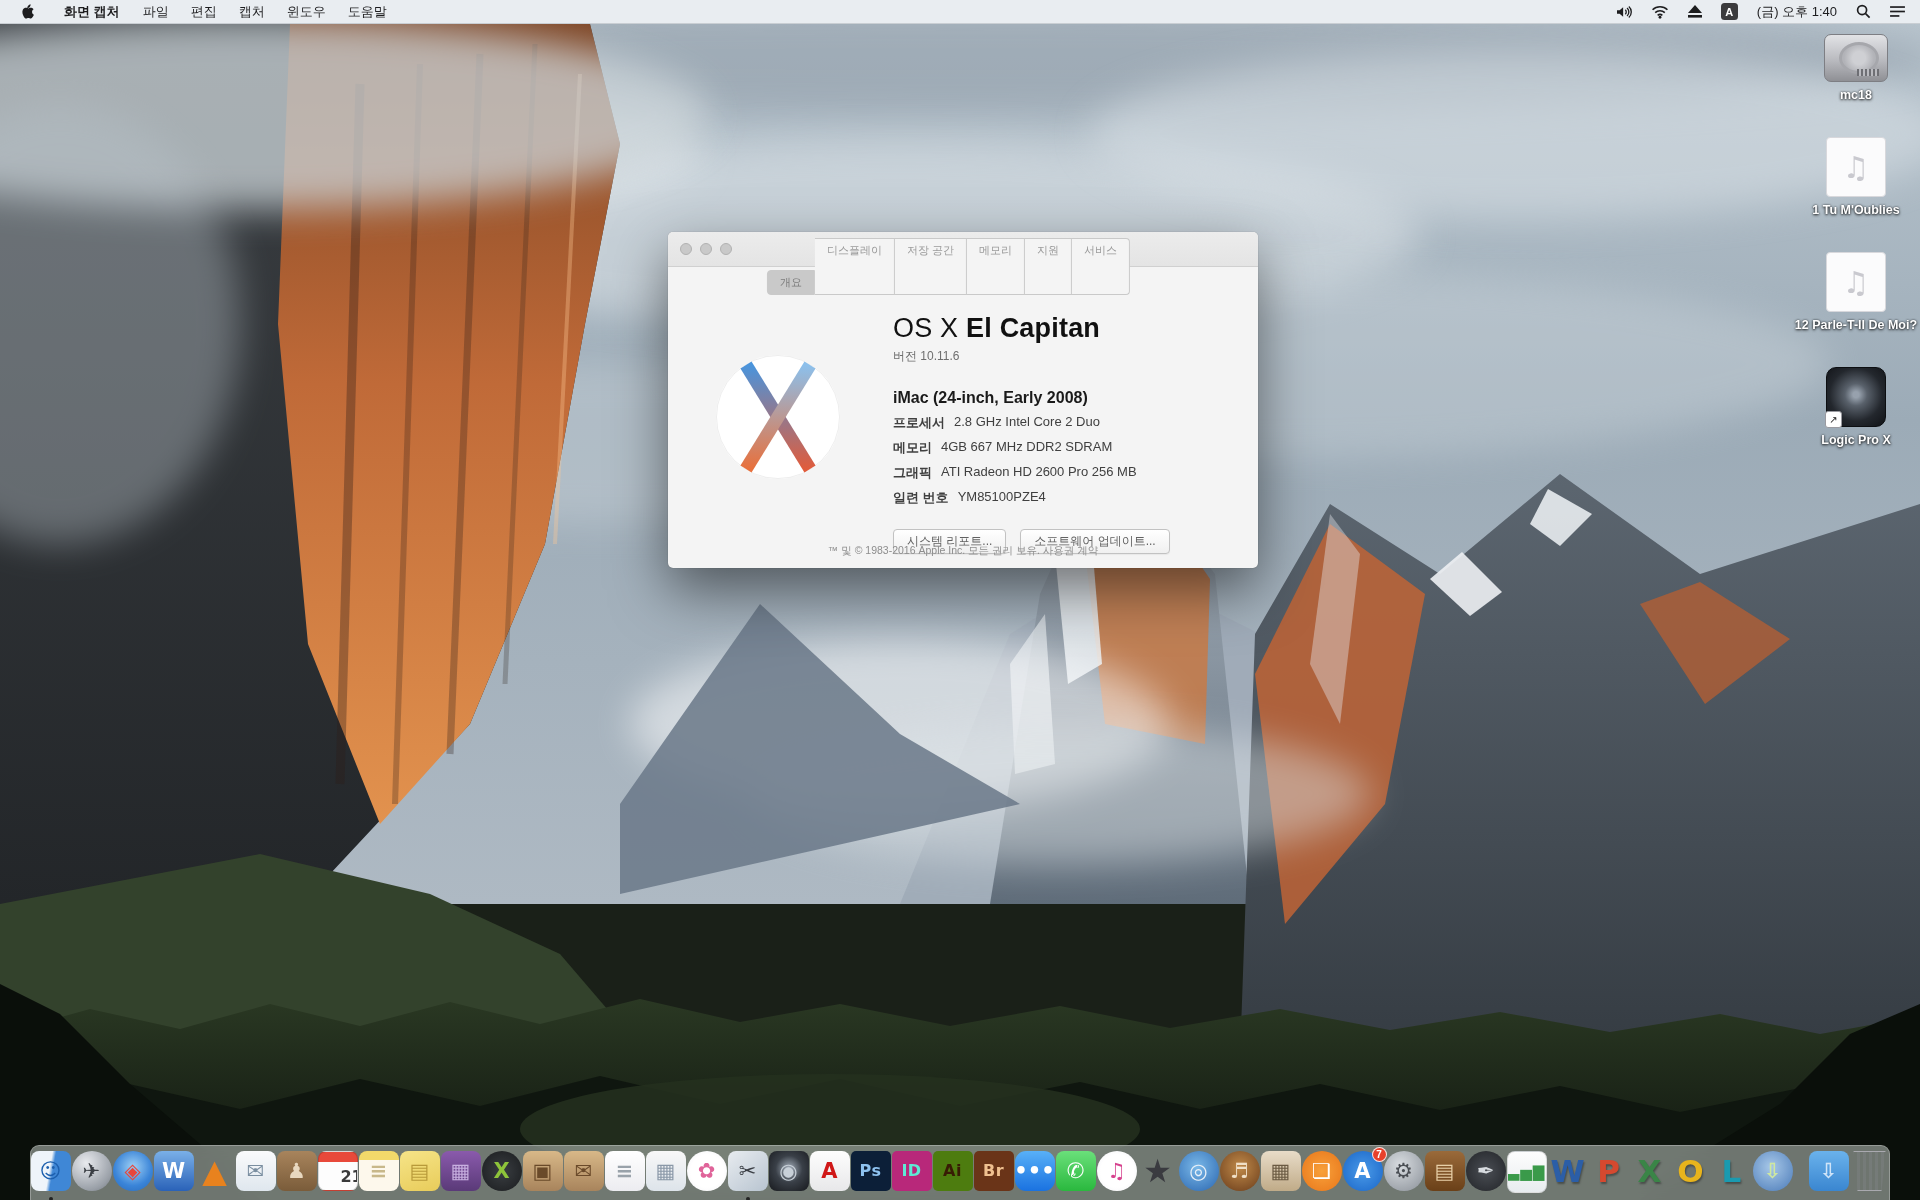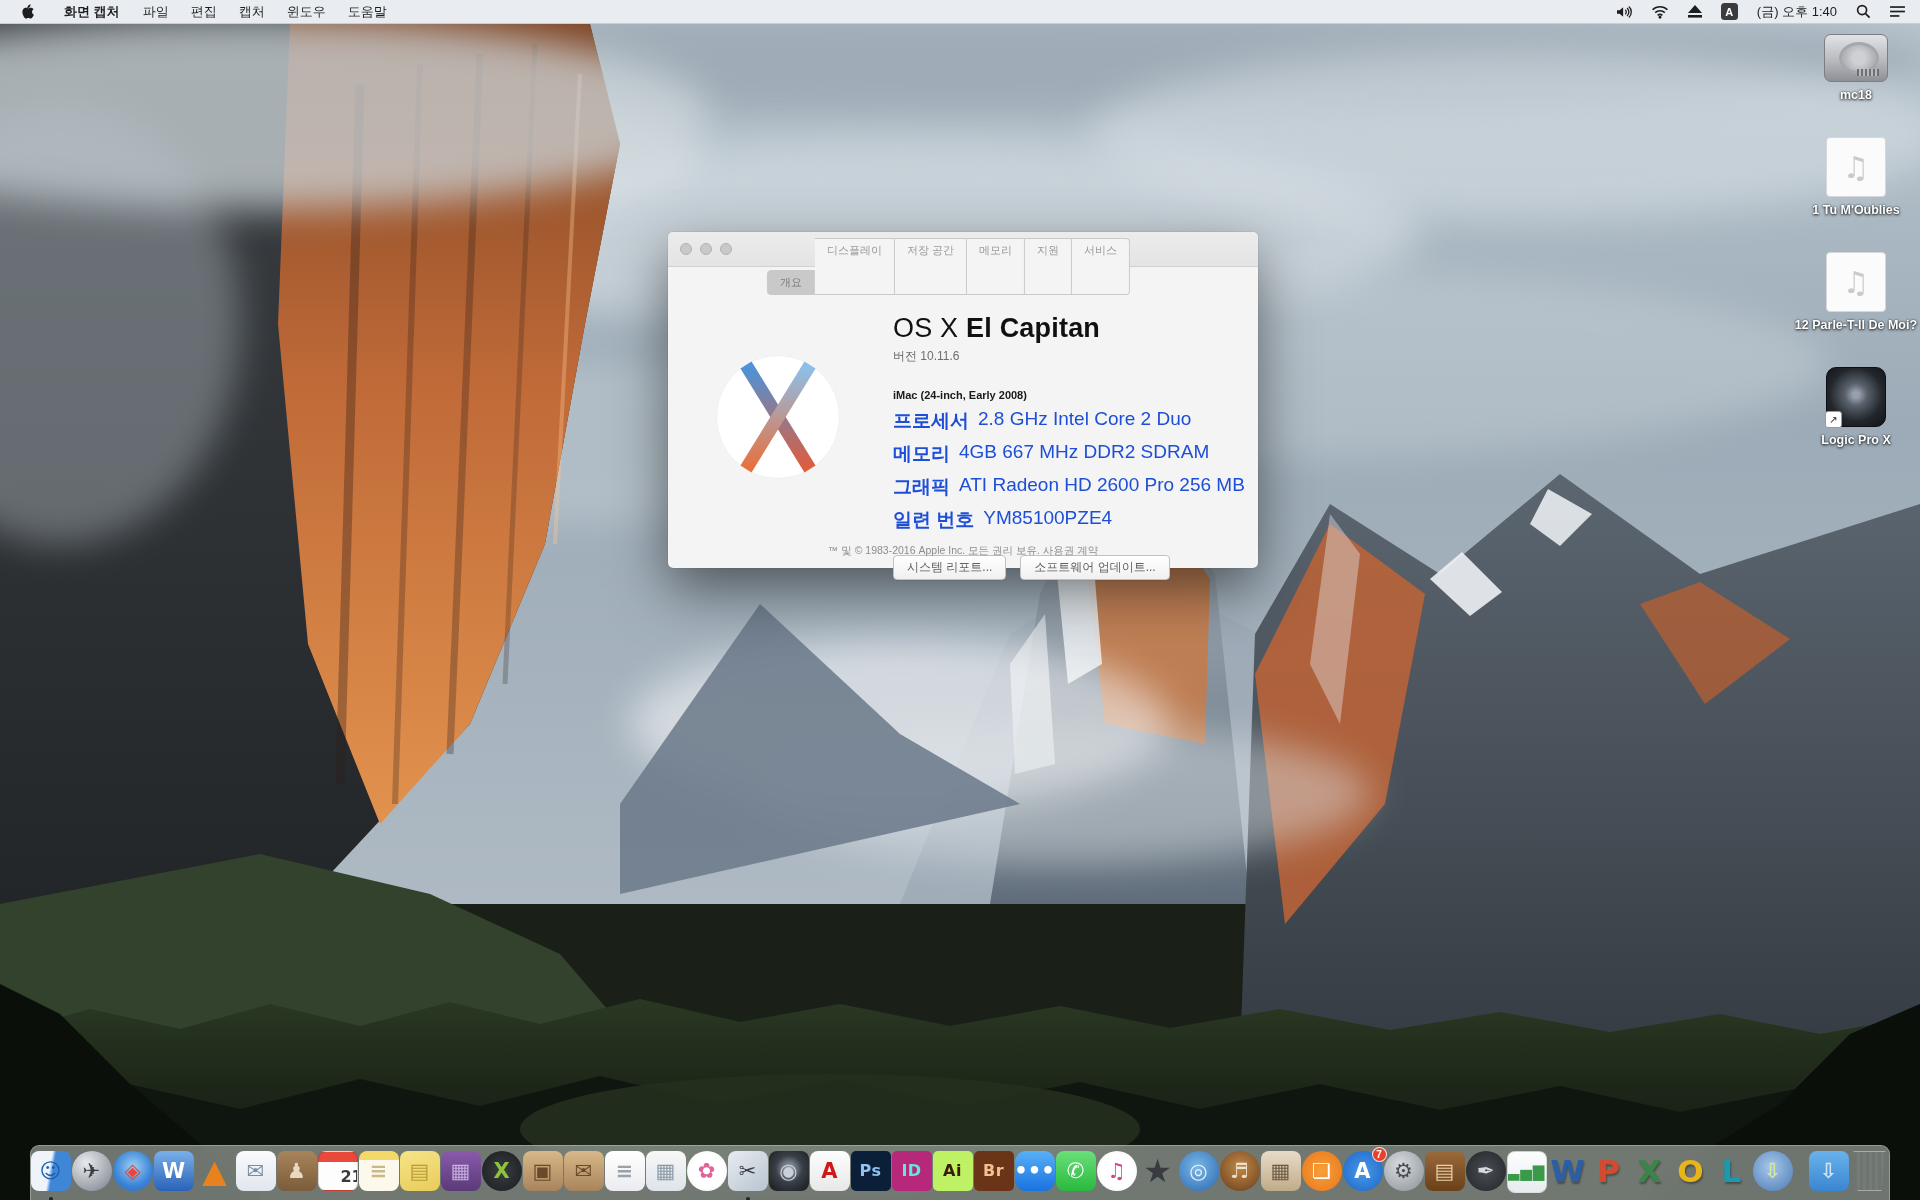--- a/index.html
+++ b/index.html
@@ -63,22 +63,22 @@
   .tab:first-child{border-left:1px solid #c9c9c9;border-radius:4px 0 0 4px;margin-top:32px;}
   .tab:last-child{border-radius:0 4px 4px 0;}
   .tab.selected{background:#c9c9c9;color:#7c7c7c;}
   #dialog-body{position:relative;height:302px;}
   #elcap-logo{position:absolute;left:48px;top:88px;}
   #dialog-content{position:absolute;left:225px;top:46px;}
   #os-title{font-size:27px;color:#111;letter-spacing:.2px;}
   #os-title .t-bold{font-weight:400;}
   #os-title .t-light{font-weight:700;text-align:right;}
   #os-version{margin-top:4px;font-size:12px;color:#6e6e6e;}
-  #model-line{margin-top:24px;font-size:11px;font-weight:700;color:#1a1a1a;}
-  .spec-row{margin-top:7px;font-size:19px;color:#1d4ed8;display:flex;}
+  #model-line{margin-top:24px;font-size:16px;font-weight:700;color:#1a1a1a;}
+  .spec-row{margin-top:7px;font-size:13px;color:#404040;display:flex;}
   .spec-label{font-weight:700;margin-right:9px;white-space:nowrap;}
   #dialog-buttons{margin-top:22px;display:flex;gap:14px;}
   .dlg-btn{font-size:12px;color:#616161;background:linear-gradient(180deg,#ffffff,#f0f0f0);
     border:1px solid #c2c2c2;border-radius:4px;padding:3px 13px;box-shadow:0 1px 1px rgba(0,0,0,.05);
     font-family:"Liberation Sans",sans-serif;}
   #dialog-footer{position:absolute;left:0;right:0;bottom:11px;text-align:center;
     font-size:10.5px;color:#8d8d8d;}
   
   #dock{position:absolute;left:30px;right:30px;bottom:0;height:54px;z-index:40;
     background:rgba(173,181,175,.62);border:1px solid rgba(255,255,255,.28);border-bottom:none;
@@ -396,21 +396,21 @@
     <div class="dock-item">
       <div class="dock-icon" style="background: linear-gradient(rgb(253, 253, 253), rgb(232, 232, 234)); color: rgb(208, 24, 24);">A</div>
     </div>
     <div class="dock-item">
       <div class="dock-icon adobe" style="background: rgb(12, 31, 56); color: rgb(142, 194, 240);">Ps</div>
     </div>
     <div class="dock-item">
       <div class="dock-icon adobe" style="background: rgb(184, 40, 122); color: #5eead4;">ID</div>
     </div>
     <div class="dock-item">
-      <div class="dock-icon adobe" style="background: #bef264; color: rgb(56, 28, 4);">Ai</div>
+      <div class="dock-icon adobe" style="background: #4d7c0f; color: rgb(56, 28, 4);">Ai</div>
     </div>
     <div class="dock-item">
       <div class="dock-icon adobe" style="background: rgb(106, 52, 24); color: rgb(240, 192, 144);">Br</div>
     </div>
     <div class="dock-item">
       <div class="dock-icon round" style="background: linear-gradient(rgb(88, 176, 248), rgb(26, 114, 224)); color: rgb(255, 255, 255);">•••</div>
     </div>
     <div class="dock-item">
       <div class="dock-icon" style="background: linear-gradient(rgb(106, 224, 122), rgb(42, 184, 62)); color: rgb(255, 255, 255);">✆</div>
     </div>

